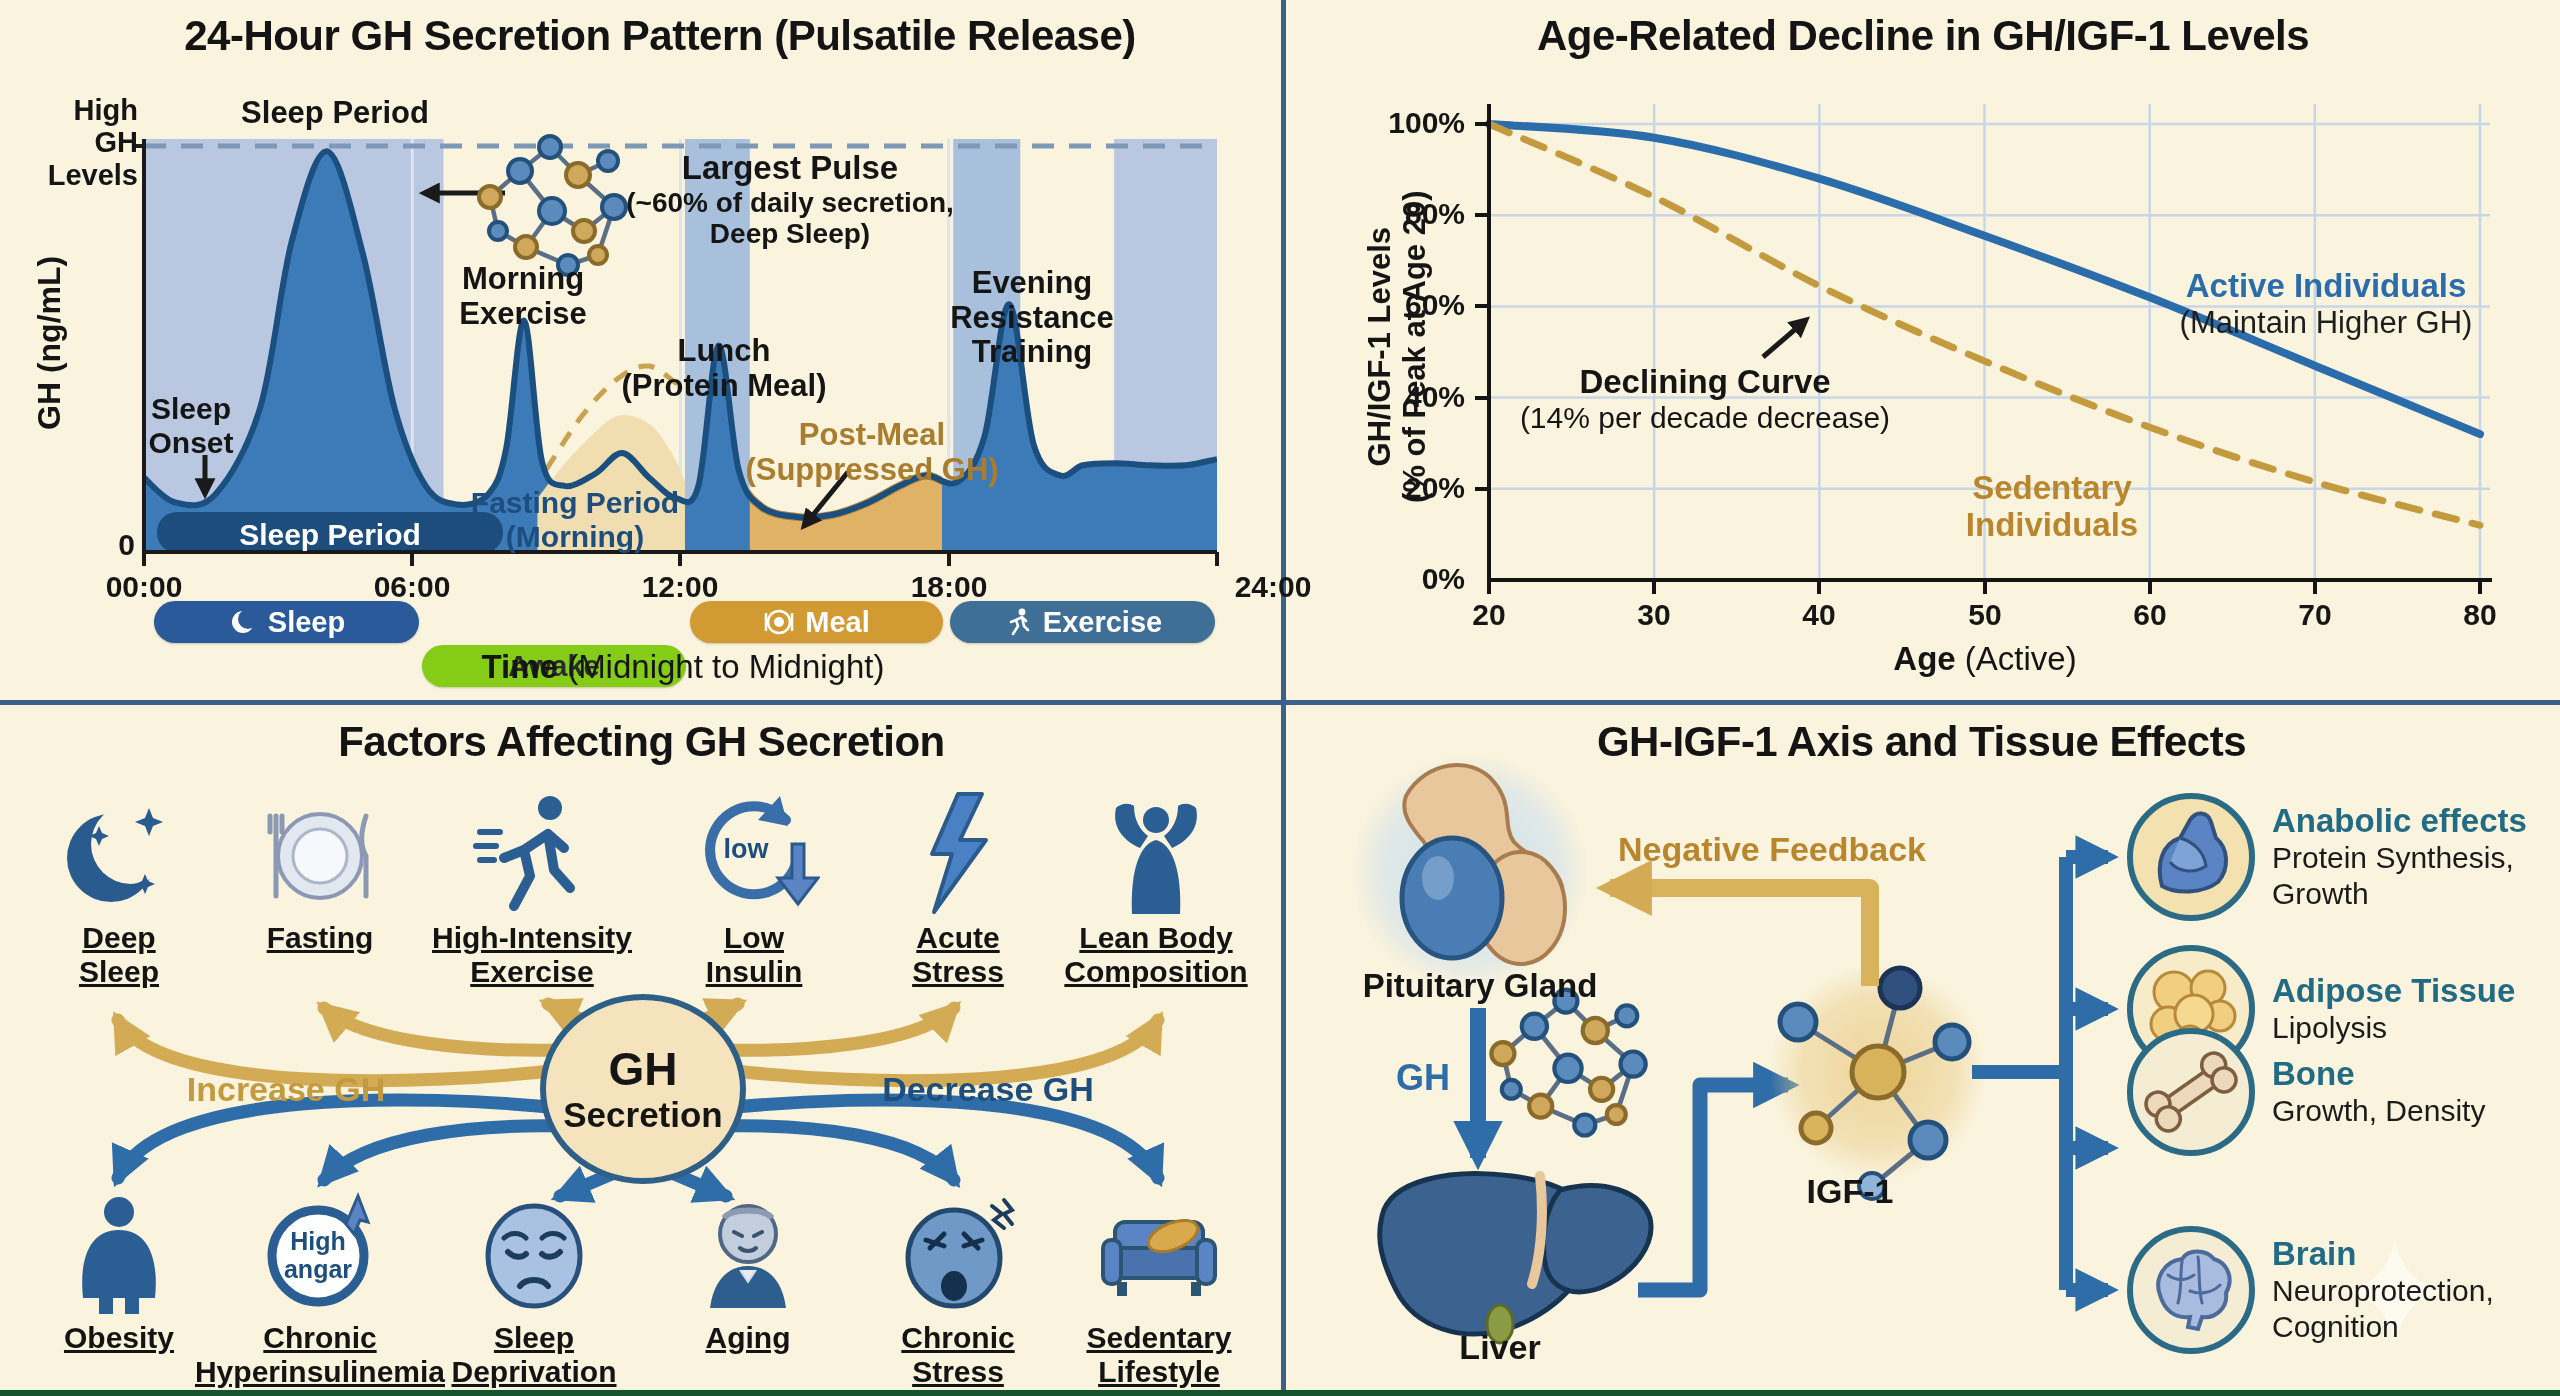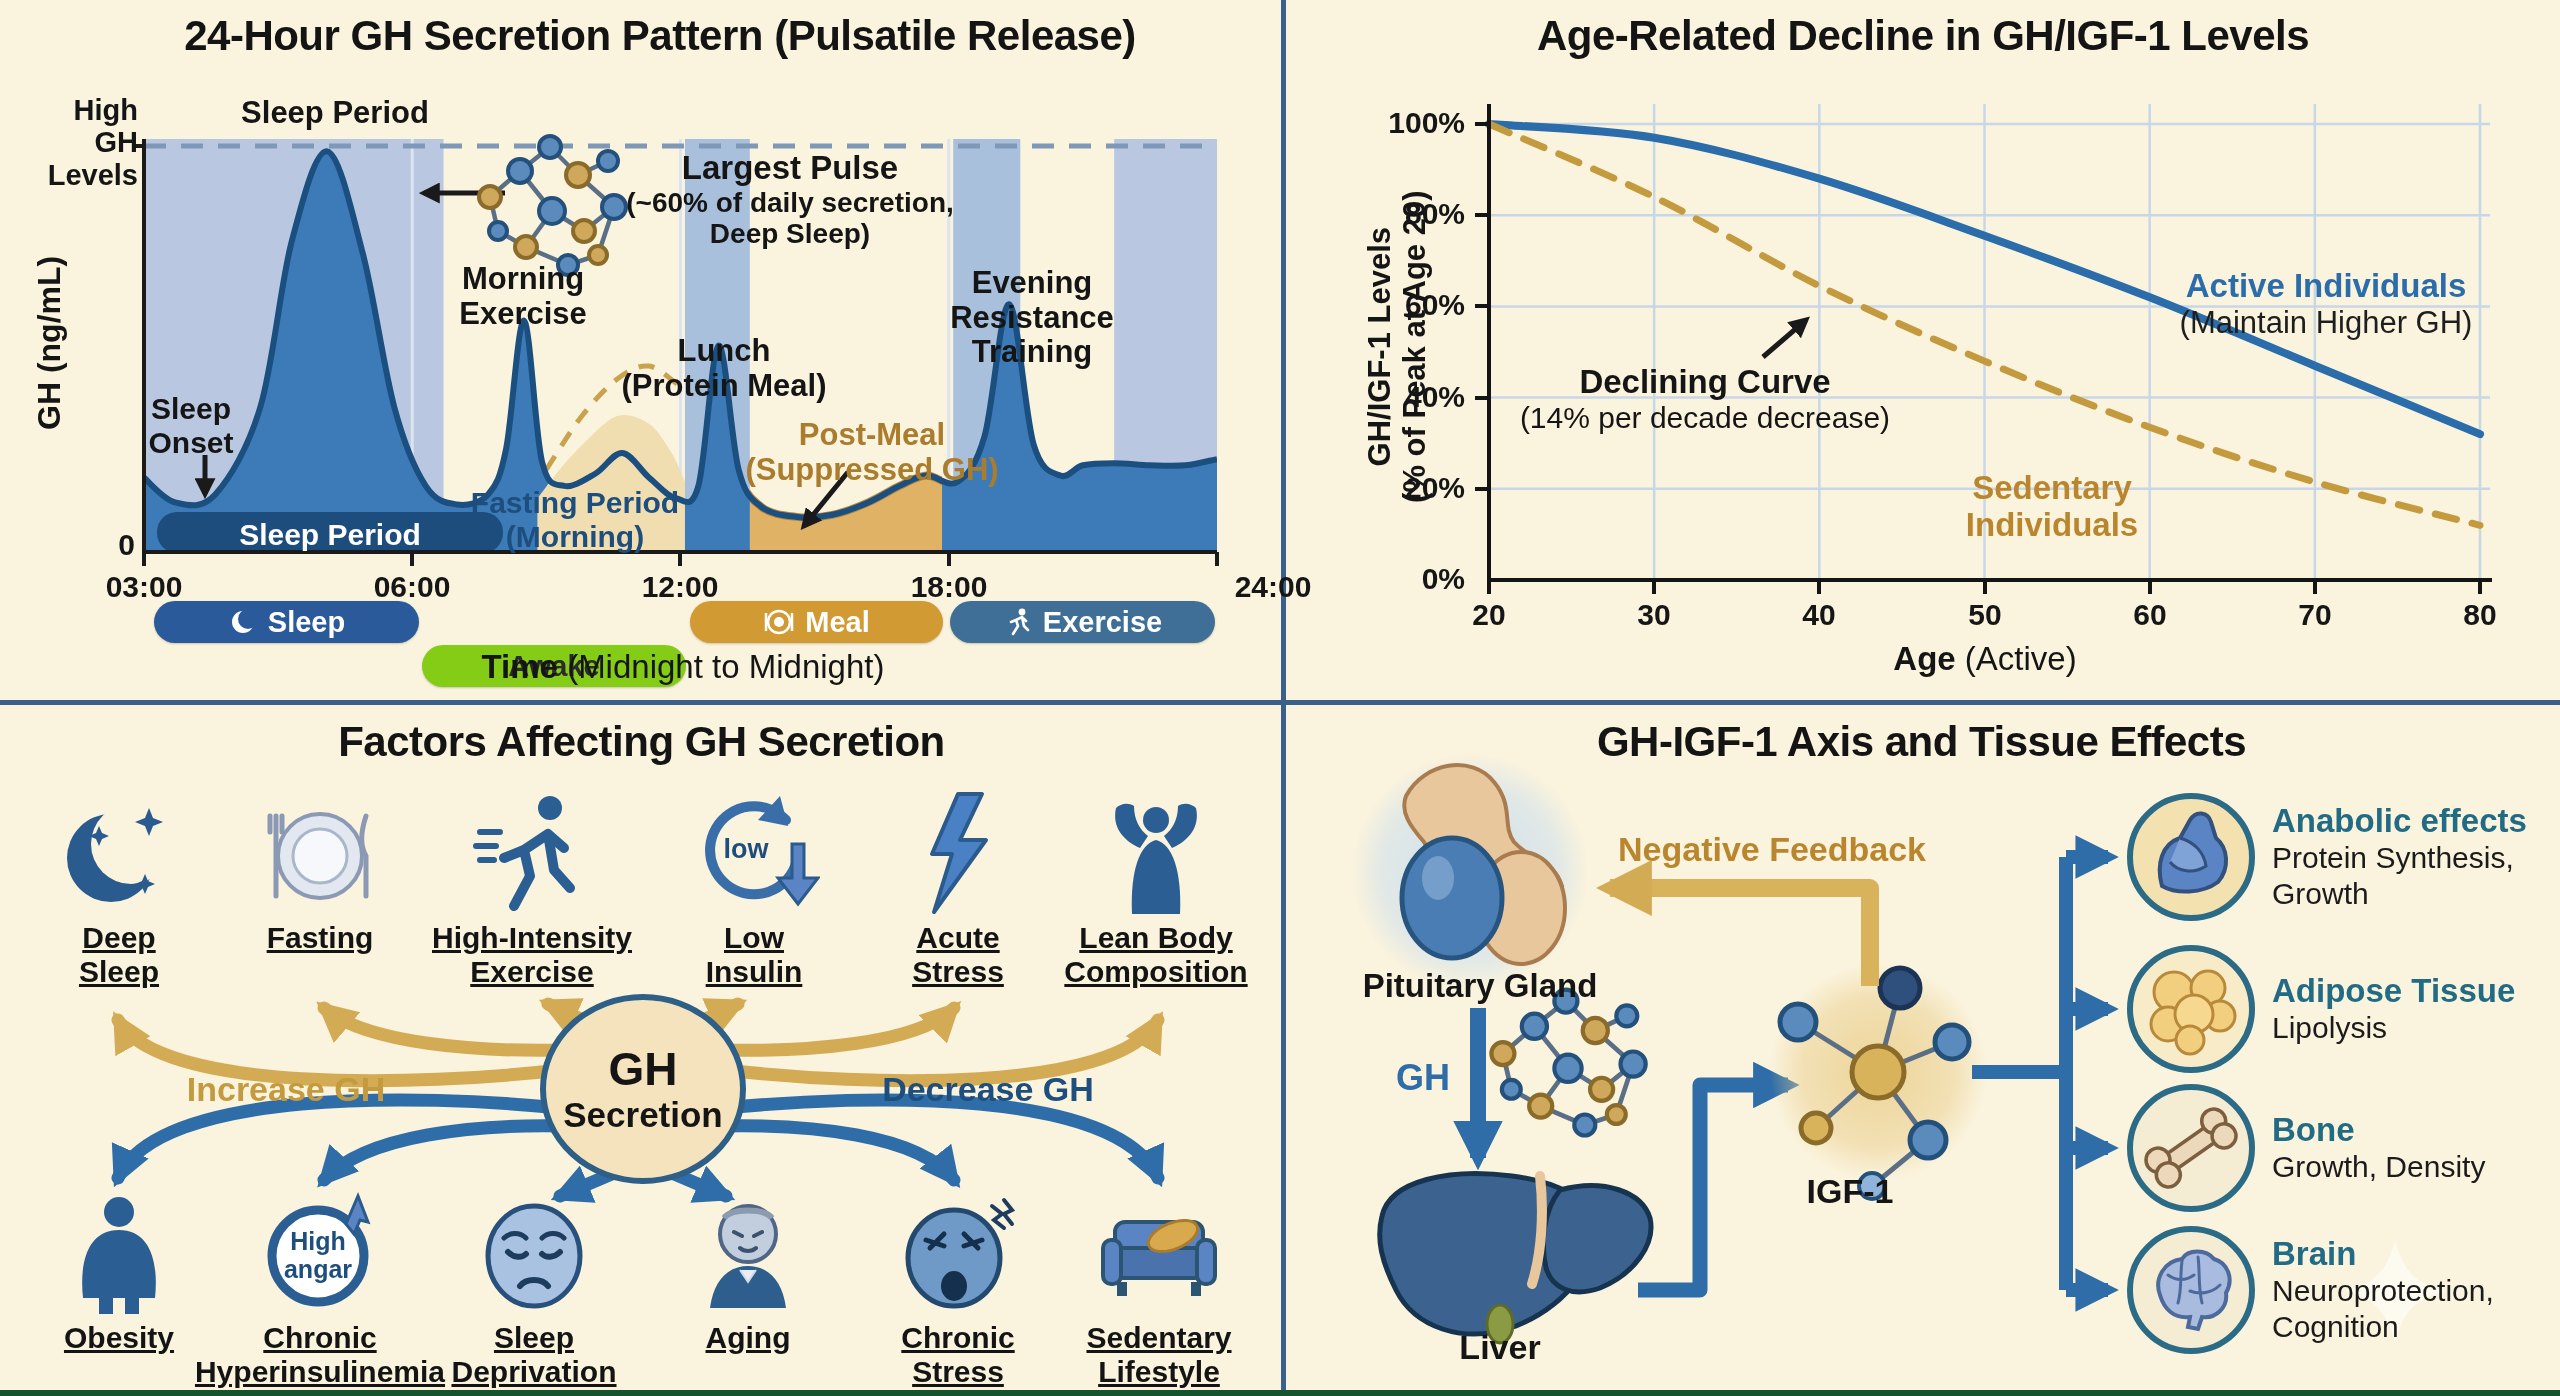--- a/index.html
+++ b/index.html
@@ -231,21 +231,21 @@
   <div class="abs lbl pre ctr" style="left:902px;top:266px;width:260px;font-size:31px;">Evening
 Resistance
 Training</div>
   <div class="abs lbl pre ctr" style="left:722px;top:418px;width:300px;font-size:31px;color:#a97c2e;">Post-Meal
 (Suppressed GH)</div>
   <div class="abs lbl pre ctr" style="left:445px;top:486px;width:260px;font-size:30px;color:#1d4e7d;">Fasting Period
 (Morning)</div>
   <div class="abs lbl pre ctr" style="left:116px;top:392px;width:150px;font-size:30px;">Sleep
 Onset</div>
   <div class="abs lbl ctr" style="left:180px;top:518px;width:300px;font-size:30px;color:#ffffff;">Sleep Period</div>
-  <div class="abs tick ctr" style="left:84px;top:570px;width:120px;">03:00</div>
+  <div class="abs tick ctr" style="left:84px;top:570px;width:120px;">00:00</div>
   <div class="abs tick ctr" style="left:352px;top:570px;width:120px;">06:00</div>
   <div class="abs tick ctr" style="left:620px;top:570px;width:120px;">12:00</div>
   <div class="abs tick ctr" style="left:889px;top:570px;width:120px;">18:00</div>
   <div class="abs tick ctr" style="left:1213px;top:570px;width:120px;">24:00</div>
 
   <div class="pill" style="left:154px;top:601px;width:265px;background:#2a5a9a;color:#fff;">
     <svg width="30" height="30" viewBox="0 0 30 30">
         <circle cx="15" cy="15" r="11" fill="#fff"></circle>
         <circle cx="20" cy="12" r="10" fill="#2a5a9a"></circle>
       </svg>
@@ -459,21 +459,21 @@
       <circle cx="96" cy="74" r="15" fill="#f2cf7e" stroke="#b8893b" stroke-width="3"></circle>
       <circle cx="44" cy="82" r="17" fill="#f2cf7e" stroke="#b8893b" stroke-width="3"></circle>
       <circle cx="70" cy="72" r="19" fill="#f6d98e" stroke="#b8893b" stroke-width="3"></circle>
       <circle cx="66" cy="98" r="14" fill="#f2cf7e" stroke="#b8893b" stroke-width="3"></circle>
     </svg>
     <div class="tissue-text">
       <div class="tissue-heading">Adipose Tissue</div>
       <div class="tissue-sub pre">Lipolysis</div>
     </div>
   </div>
-  <div class="tissue-row" style="top:1081px;">
+  <div class="tissue-row" style="top:1025px;">
     <svg width="134" height="134" viewBox="0 0 134 134">
       <circle cx="67" cy="67" r="61" fill="#f5ecd4" stroke="#2b6b86" stroke-width="6"></circle>
       <g transform="rotate(-35 67 67)">
         <rect x="33" y="58" width="68" height="18" rx="9" fill="#ecd9bc" stroke="#7d5f3f" stroke-width="3.5"></rect>
         <circle cx="33" cy="58" r="12" fill="#ecd9bc" stroke="#7d5f3f" stroke-width="3.5"></circle>
         <circle cx="33" cy="76" r="12" fill="#ecd9bc" stroke="#7d5f3f" stroke-width="3.5"></circle>
         <circle cx="101" cy="58" r="12" fill="#ecd9bc" stroke="#7d5f3f" stroke-width="3.5"></circle>
         <circle cx="101" cy="76" r="12" fill="#ecd9bc" stroke="#7d5f3f" stroke-width="3.5"></circle>
       </g>
     </svg>

